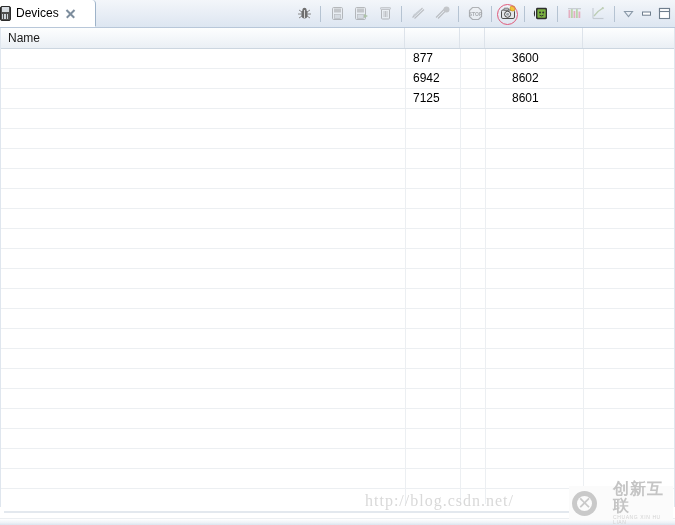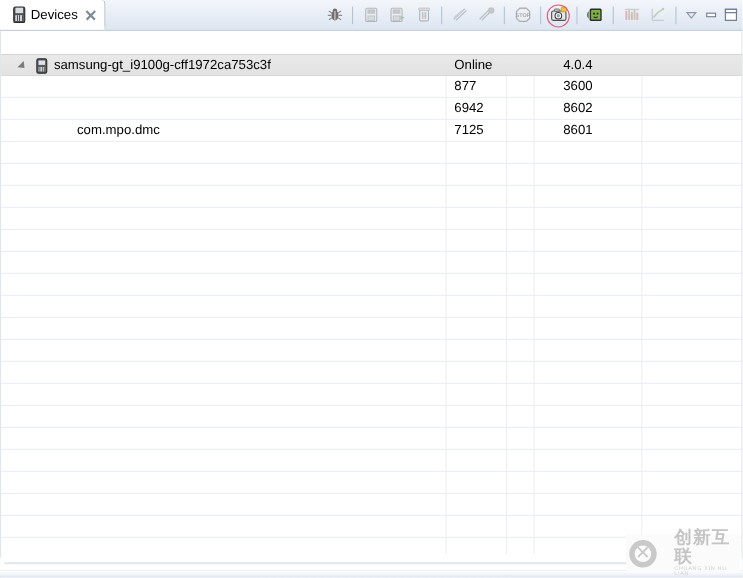--- a/index.html
+++ b/index.html
@@ -48,21 +48,21 @@
     position: absolute;
     left: 0; top: 0;
     height: 27px;
     width: 96px;
     background: #ffffff;
     border-right: 1px solid #9eb3c9;
     border-bottom: 1px solid #ffffff;
     box-sizing: border-box;
     display: flex;
     align-items: center;
-    padding-left: 12px;
+    padding-left: 0;
     border-top-right-radius: 4px;
   }
   .tab-icon {
     width: 11px; height: 15px;
     position: relative;
     flex: 0 0 auto;
     margin-right: 5px;
   }
   .phone-shape {
     position: absolute;
@@ -497,52 +497,47 @@
           <rect x="2.5" y="2.5" width="10" height="10" fill="#ffffff" stroke="#6f7e8d" stroke-width="1.1"></rect>
           <rect x="2.5" y="2.5" width="10" height="3" fill="#ffffff" stroke="#6f7e8d" stroke-width="1.1"></rect>
         </svg>
       </div>
 
     </div>
 
     <div class="topbar-round"></div>
   </div>
 
+  <div class="thead">
+    <div class="th" style="left:0;width:405px">Name</div>
+    <div class="th" style="left:405px;width:55px"></div>
+    <div class="th" style="left:460px;width:25px"></div>
+    <div class="th" style="left:485px;width:98px"></div>
+    <div class="th" style="left:583px;width:92px;border-right:none"></div>
+  </div>
 
   <div class="tbody">
 
     <div class="vrule" style="left:405px"></div>
     <div class="vrule" style="left:460px"></div>
     <div class="vrule" style="left:485px"></div>
     <div class="vrule" style="left:583px"></div>
 
-    <div class="row sel">
-      <span class="twisty"></span>
-      <span class="dev-icon">
-        <span class="dev-body"></span>
-          <span class="dev-scr"></span>
-          <span class="dev-keys"></span>
-      </span>
-      <span class="cell" style="left:49px;width:350px">samsung-gt_i9100g-cff1972ca753c3f</span>
-      <span class="cell" style="left:413px;width:45px">Online</span>
-      <span class="cell" style="left:512px;width:68px">4.0.4</span>
-    </div>
 
     <div class="row">
       <span class="cell" style="left:413px;width:45px">877</span>
       <span class="cell" style="left:512px;width:68px">3600</span>
     </div>
 
     <div class="row">
       <span class="cell" style="left:413px;width:45px">6942</span>
       <span class="cell" style="left:512px;width:68px">8602</span>
     </div>
 
     <div class="row">
-      <span class="cell" style="left:70px;width:330px">com.mpo.dmc</span>
       <span class="cell" style="left:413px;width:45px">7125</span>
       <span class="cell" style="left:512px;width:68px">8601</span>
     </div>
 
     <div id="empty-rows">
         <div class="row"></div>
         <div class="row"></div>
         <div class="row"></div>
         <div class="row"></div>
         <div class="row"></div>
@@ -562,20 +557,21 @@
         <div class="row"></div>
       </div>
   </div>
 
   <div class="frame-left"></div>
   <div class="frame-right"></div>
   <div class="bottom-edge"></div>
   <div class="hscroll"></div>
   <div class="frame-line"></div>
 
+  <div class="wm-url">http://blog.csdn.net/</div>
   <div class="wm-logo">
     <span class="wm-mark">
       <span class="wm-x">✕</span>
     </span>
     <span class="wm-text">
       <div class="wm-cn">创新互联</div>
       <div class="wm-py">CHUANG XIN HU LIAN</div>
     </span>
   </div>
 

